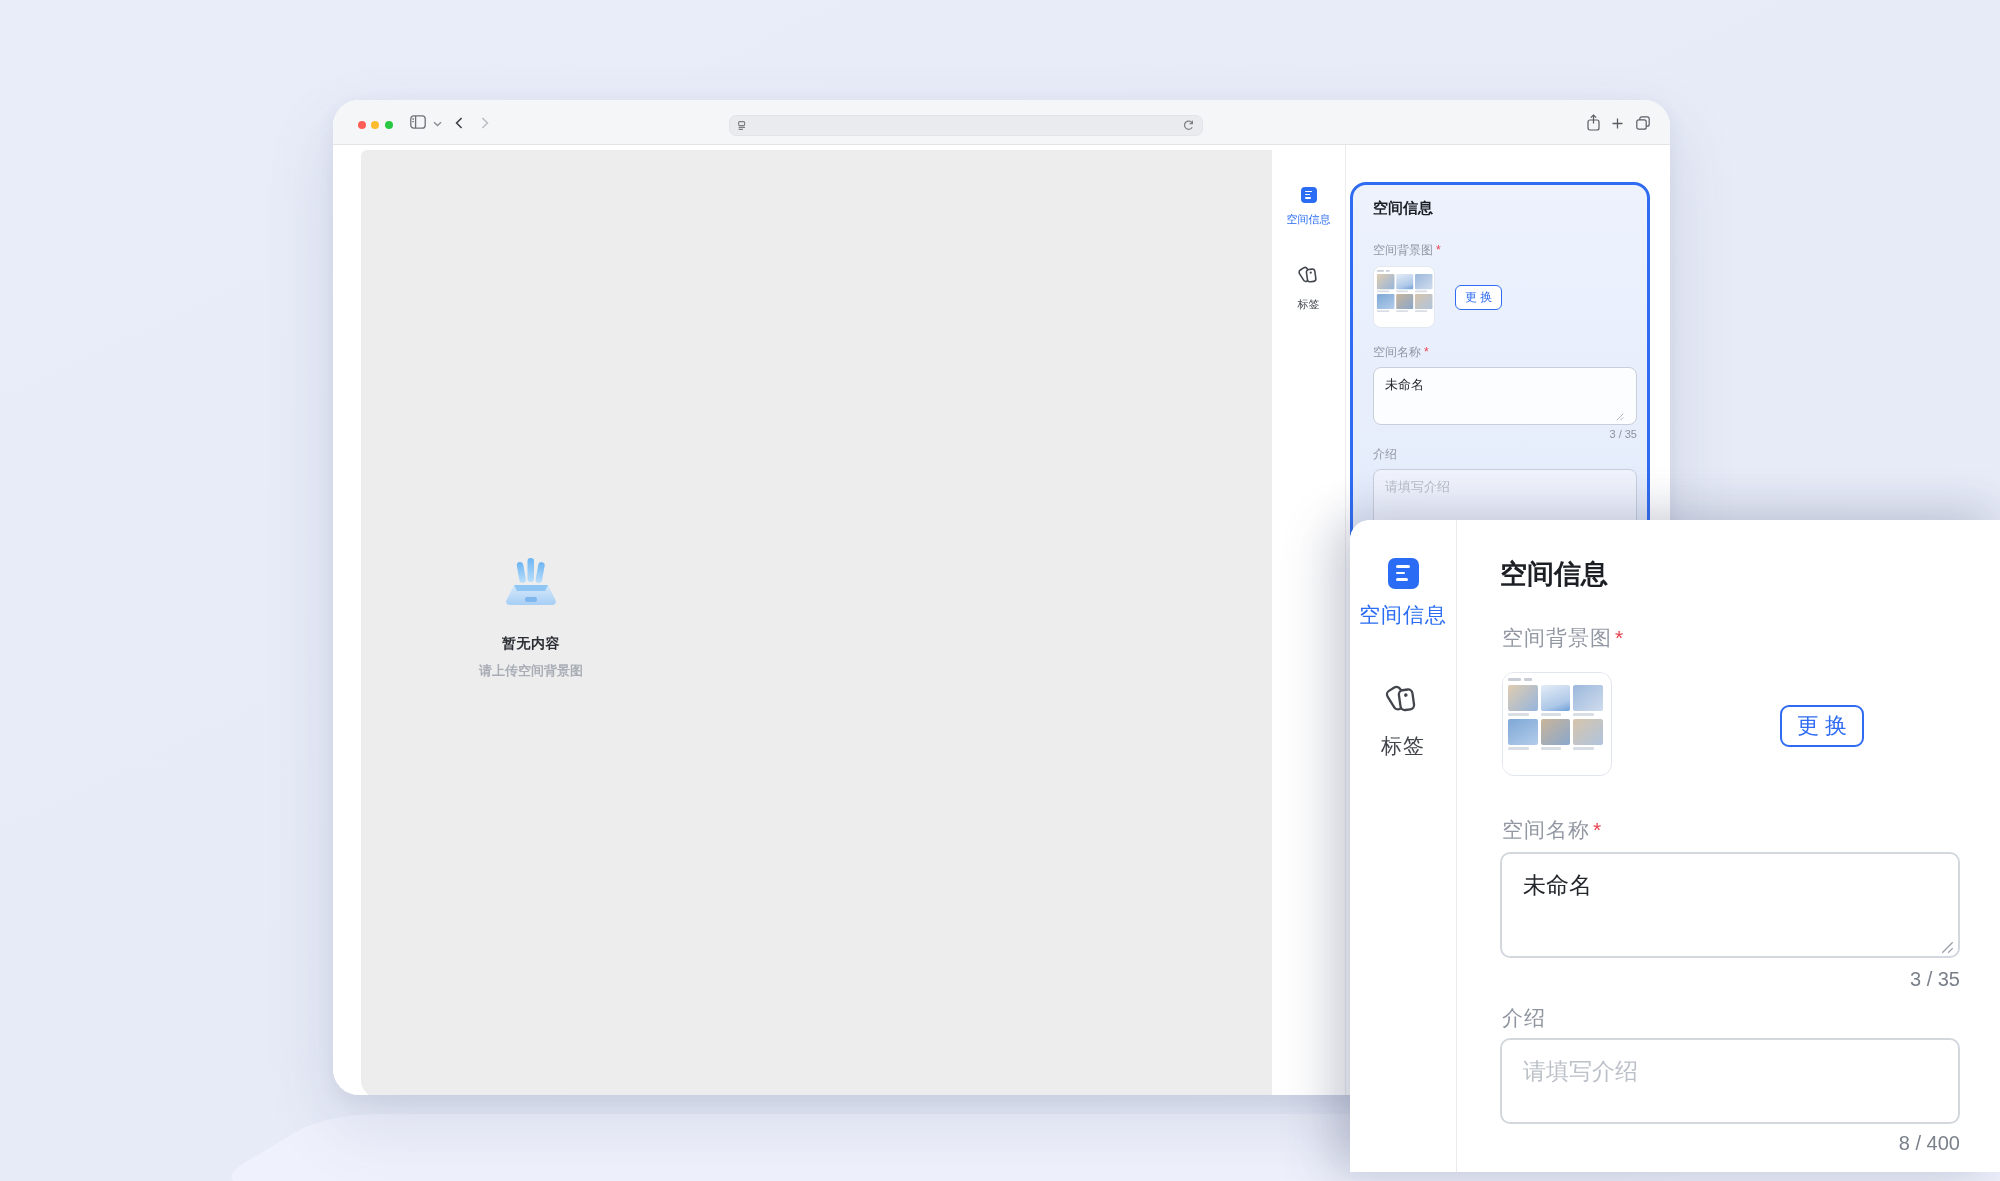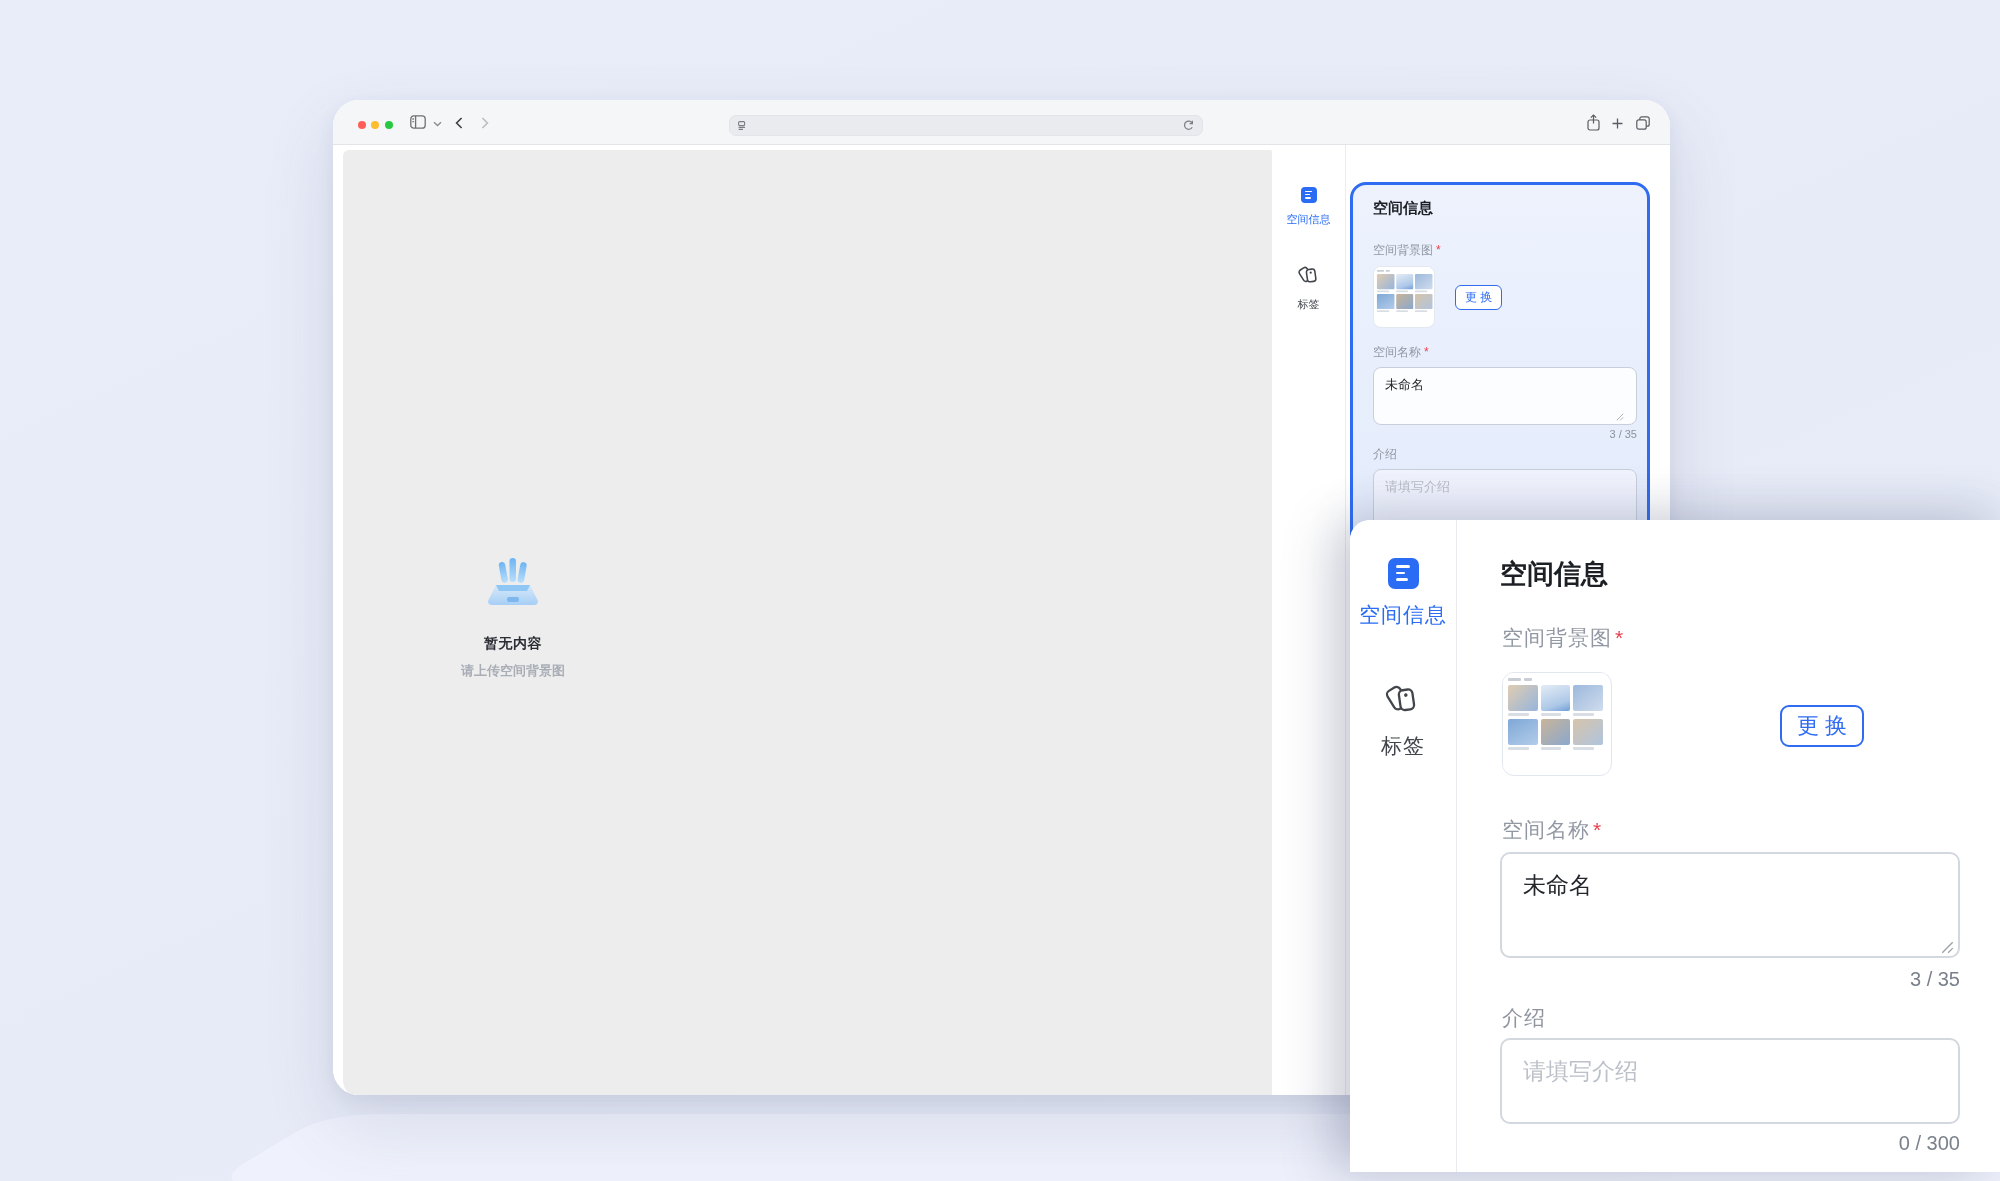--- a/index.html
+++ b/index.html
@@ -15,21 +15,21 @@
   .window{position:absolute;left:333px;top:100px;width:1337px;height:995px;background:#fff;
           border-radius:26px;box-shadow:0 30px 70px rgba(70,80,120,.14),0 6px 18px rgba(70,80,120,.08);overflow:hidden;}
   .toolbar{position:absolute;left:0;top:0;right:0;height:45px;background:#f5f6f8;border-bottom:1px solid #e3e4e8;}
   .dot{position:absolute;top:21px;width:8px;height:8px;border-radius:50%;}
   .tb-ic{position:absolute;display:flex;align-items:center;justify-content:center;}
   .urlbar{position:absolute;left:396px;top:15px;width:474px;height:21px;background:#e9ebef;border:1px solid #e2e4e9;
           border-radius:7px;display:flex;align-items:center;padding:0 8px;}
   .urlbar input{flex:1;border:none;background:transparent;outline:none;font-size:11px;color:#333;min-width:0;}
 
   .app{position:absolute;left:0;top:45px;right:0;bottom:0;background:#fff;}
-  .canvas{position:absolute;left:10px;top:5px;width:929px;height:948px;background:#ededed;border-radius:6px 2px 2px 18px;}
+  .canvas{position:absolute;left:28px;top:5px;width:929px;height:948px;background:#ededed;border-radius:6px 2px 2px 18px;}
   .empty{position:absolute;left:109px;top:407px;width:122px;text-align:center;}
   .empty .ttl{margin-top:20px;font-size:14px;font-weight:bold;color:#2a2d33;letter-spacing:.5px;}
   .empty .sub{margin-top:9px;font-size:13px;color:#a9aeb6;white-space:nowrap;font-weight:bold;}
 
   
   .app-sidebar{position:absolute;left:939px;top:0;width:74px;height:100%;background:#fff;border-right:1px solid #ececef;}
   .nav-item{position:absolute;left:0;width:100%;text-align:center;cursor:pointer;}
   .nav-item .lbl{display:block;margin-top:5px;font-size:11px;color:#42464c;}
   .nav-item.active .lbl{color:#2a6cf3;}
 
@@ -342,18 +342,18 @@
         <textarea class="ov-input" style="position: relative; height: 106px;">未命名</textarea>
         <svg class="rs" style="right:6px;bottom:8px;" width="13" height="13" viewBox="0 0 10 10">
           <line x1="9" y1="1" x2="1" y2="9" stroke="#9aa0a8" stroke-width="1"></line>
           <line x1="9" y1="5.5" x2="5.5" y2="9" stroke="#9aa0a8" stroke-width="1"></line>
         </svg>
       </div>
       <div class="counter ov-counter" style="top:448px;color:#7a818b;">3 / 35</div>
 
       <div class="ov-label" style="top:484px;color:#8f959f;">介绍</div>
       <textarea class="ov-input" style="top: 518px; height: 86px;" placeholder="请填写介绍"></textarea>
-      <div class="counter ov-counter" style="top:612px;color:#7a818b;">0 / 300</div>
+      <div class="counter ov-counter" style="top:612px;color:#7a818b;">8 / 400</div>
     </div>
 
   </div>
 
 </div>
 
 </body></html>

